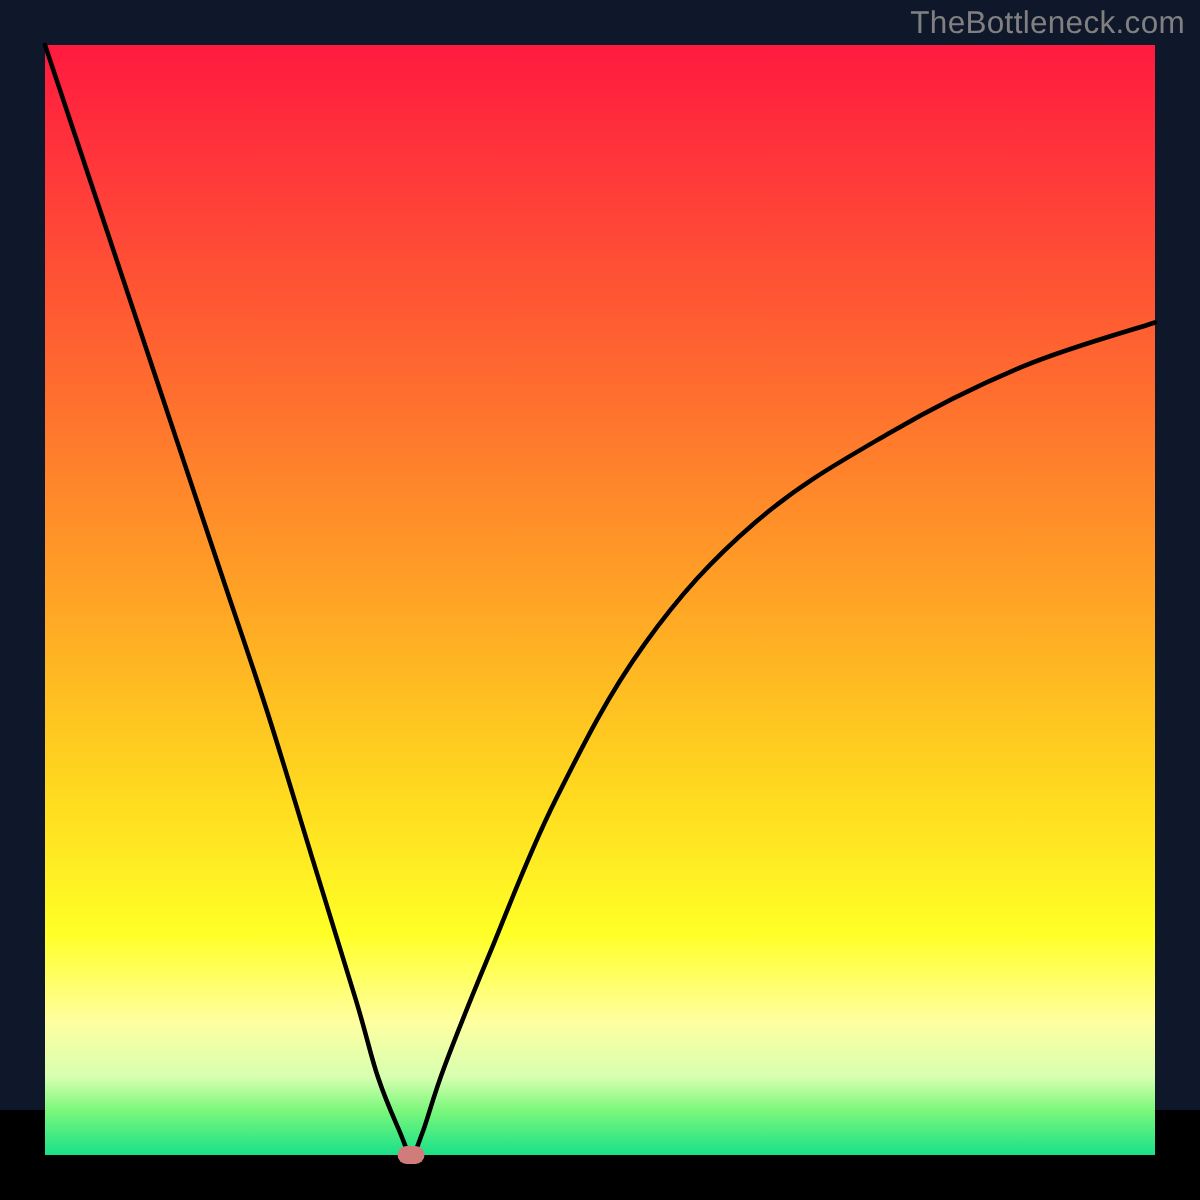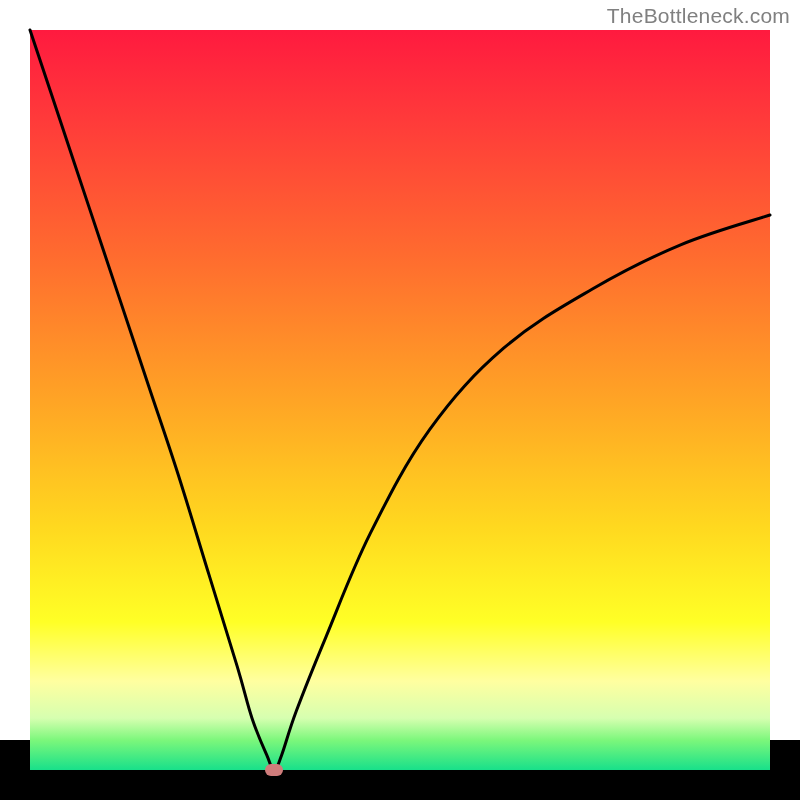--- a/index.html
+++ b/index.html
@@ -8,21 +8,21 @@
     width: 800px;
     height: 800px;
     overflow: hidden;
     background: #000;
     font-family: Arial, Helvetica, sans-serif;
   }
   .wrap {
     position: relative;
     width: 800px;
     height: 740px;
-    background: #ffffff;
+    background: #0f172a;
   }
   .plot-area {
     position: absolute;
     left: 30px;
     top: 30px;
     width: 740px;
     height: 740px;
     
     background: linear-gradient(
       to bottom,

